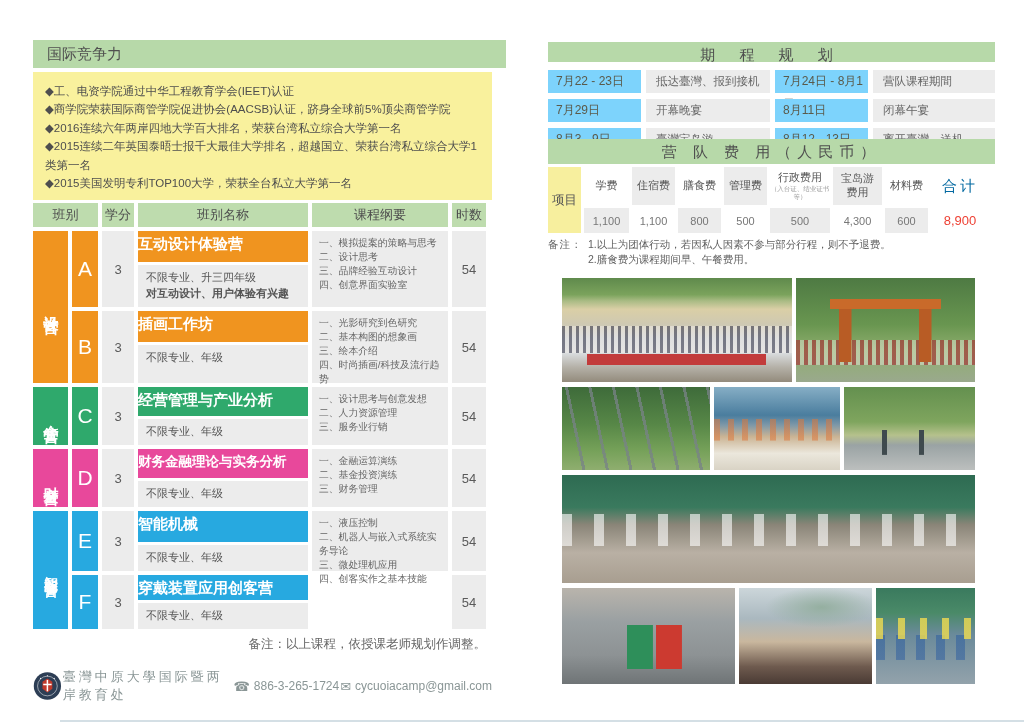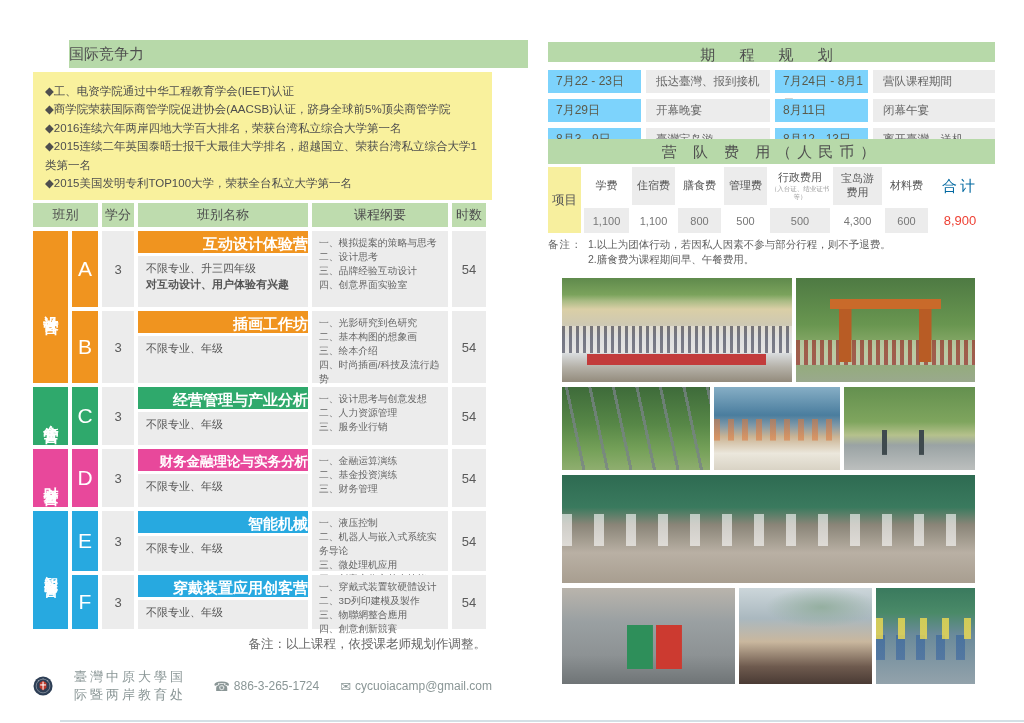--- a/index.html
+++ b/index.html
@@ -2,21 +2,21 @@
 <html><head>
 <meta charset="utf-8">
 <style>
   html,body{margin:0;padding:0;background:#ffffff;}
   .page{position:relative;width:1024px;height:723px;background:#ffffff;overflow:hidden;
         font-family:"Liberation Sans","DejaVu Sans",sans-serif;color:#4e4e4e;}
   .abs{position:absolute;}
 
   
   .bar{background:#b7d9a9;color:#4f4f4f;font-size:15px;}
-  .bar-left{line-height:28px;margin-left:36px;}
+  .bar-left{line-height:28px;padding-left:14px;}
   .bar-center{text-align:center;}
 
   
   .col-left{position:absolute;left:33px;top:0;width:459px;height:723px;}
   .yellow-box{position:absolute;left:0;top:72px;width:435px;height:110px;background:#f9f19d;
               padding:10px 12px 8px 12px;font-size:11.5px;line-height:18.4px;color:#4e4e4e;}
 
   .course-table{position:absolute;left:0;top:203px;display:grid;
                 grid-template-columns:35px 26px 32px 170px 136px 34px;
                 grid-template-rows:24px 76px 72px 58px 58px 60px 54px;
@@ -24,32 +24,32 @@
   .hcell{background:#bedcae;display:flex;align-items:center;justify-content:center;
          font-size:13px;color:#4e4e4e;}
   .catcell{display:flex;align-items:center;justify-content:center;color:#fff;
            font-weight:bold;font-size:15px;writing-mode:vertical-rl;text-orientation:upright;
            letter-spacing:2px;}
   .lettercell{display:flex;align-items:center;justify-content:center;color:#fff;
               font-size:21px;font-weight:400;}
   .graycell{background:#ececec;display:flex;align-items:center;justify-content:center;
             font-size:13px;color:#5a5a5a;}
   .namecell{display:flex;flex-direction:column;gap:3px;}
-  .banner{height:22px;line-height:25px;text-align:right;color:#fff;font-weight:bold;font-size:15px;}
+  .banner{height:31px;line-height:25px;text-align:left;color:#fff;font-weight:bold;font-size:15px;}
   .banner.small{font-size:13.5px;}
   .descbox{flex:1;background:#ececec;padding:5px 8px;font-size:11px;line-height:1.45;color:#555;}
   .descbox .bold{font-weight:bold;}
   .outlinecell{background:#ececec;padding:5px 7px;font-size:9.8px;line-height:1.42;color:#666;}
   .ob{background:#f0941f;} .gb{background:#2fa96c;} .pb{background:#e8489b;} .bb{background:#27a9e0;}
 
   .course-note{position:absolute;left:0;top:636px;width:453px;text-align:right;
                font-size:12.5px;color:#666;}
 
   .footer{position:absolute;left:0;top:662px;width:459px;height:48px;display:flex;
-          align-items:center;gap:21px;color:#8a9696;}
+          align-items:center;gap:1px;color:#8a9696;}
   .footer .org{font-size:13px;letter-spacing:3px;}
   .footer .contact{font-size:12px;display:flex;align-items:center;gap:4px;white-space:nowrap;}
   .footer .gicon{font-size:13px;line-height:1;}
 
   
   .col-right{position:absolute;left:548px;top:0;width:447px;height:723px;}
   .sched-bar{position:absolute;left:0;top:42px;width:447px;height:20px;line-height:25px;letter-spacing:10px;}
   .schedule{position:absolute;left:0;top:70px;width:447px;display:grid;
             grid-template-columns:93px 124px 93px 122px;grid-auto-rows:23px;gap:6px 5px;}
   .datecell{background:#7dd3fc;line-height:23px;padding-left:8px;font-size:12px;color:#5a5a4a;}
@@ -224,26 +224,20 @@
       <div class="graycell" style="grid-column:6;grid-row:6;">54</div>
 
       <div class="lettercell bb" style="grid-column:2;grid-row:7;">F</div>
       <div class="graycell" style="grid-column:3;grid-row:7;">3</div>
       <div class="namecell" style="grid-column:4;grid-row:7;">
         <div class="banner bb">穿戴装置应用创客营</div>
         <div class="descbox">
           <div>不限专业、年级</div>
         </div>
       </div>
-      <div class="outlinecell" style="grid-column:5;grid-row:7;">
-        <div>一、穿戴式装置软硬體设计</div>
-        <div>二、3D列印建模及製作</div>
-        <div>三、物聯網整合應用</div>
-        <div>四、創意創新競賽</div>
-      </div>
       <div class="graycell" style="grid-column:6;grid-row:7;">54</div>
     </div>
 
     <div class="course-note">备注：以上课程，依授课老师规划作调整。</div>
 
     <div class="footer">
       <svg width="38" height="38" viewBox="0 0 38 38">
         <circle cx="19" cy="19" r="18" fill="#2d3e55"></circle>
         <circle cx="19" cy="19" r="13" fill="none" stroke="#ffffff" stroke-width="0.9" opacity="0.75"></circle>
         <path d="M19 9 l6.5 4.5 v9 l-6.5 5 -6.5-5 v-9 z" fill="#c0392b"></path>

